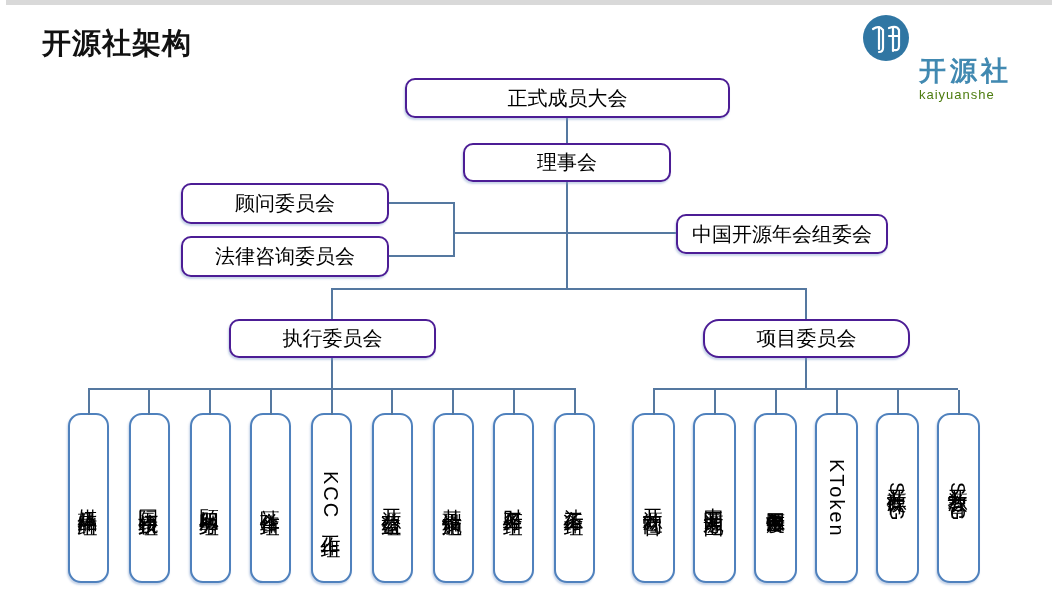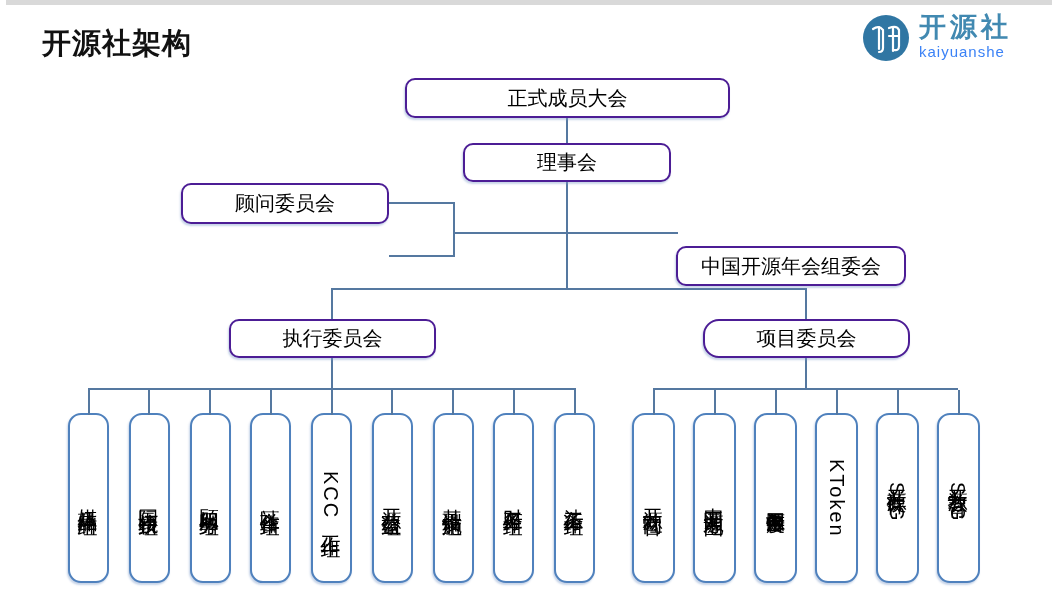--- a/index.html
+++ b/index.html
@@ -7,32 +7,32 @@
   #stage{position:relative;width:1052px;height:591px;background:#ffffff;overflow:hidden;}
   .topstrip{position:absolute;left:6px;top:0;width:1046px;height:5px;background:#d9d9d9;}
 
   .page-title{position:absolute;left:42px;top:24px;font-size:29px;font-weight:bold;
     color:#111;letter-spacing:1px;}
 
   
   .logo{position:absolute;left:862px;top:14px;display:flex;align-items:flex-start;}
   .logo-circle{width:48px;height:48px;flex:0 0 48px;}
   .logo-text{margin-left:9px;display:flex;flex-direction:column;line-height:1;}
-  .logo-name{font-size:27px;font-weight:bold;color:#4189b1;letter-spacing:4px;}
-  .logo-sub{font-size:15px;color:#3b82f6;margin-top:3px;letter-spacing:1px;}
+  .logo-name{font-size:27px;font-weight:bold;color:#4189b1;letter-spacing:4px;margin-top:44px;}
+  .logo-sub{font-size:13px;color:#4d7c0f;margin-top:3px;letter-spacing:1px;}
 
   
   .node{position:absolute;box-sizing:border-box;border:2px solid #4c1d95;border-radius:10px;
     background:#fff;display:flex;align-items:center;justify-content:center;
     font-size:20px;color:#000;box-shadow:-1px 2px 2px rgba(130,160,205,.45);}
   .n-assembly{left:405px;top:78px;width:325px;height:40px;}
   .n-board{left:463px;top:143px;width:208px;height:39px;}
   .n-advisory{left:181px;top:183px;width:208px;height:41px;}
   .n-legal{left:181px;top:236px;width:208px;height:41px;}
-  .n-coscon{left:676px;top:214px;width:230px;height:40px;margin-top:32px;}
+  .n-coscon{left:676px;top:214px;width:212px;height:40px;}
   .n-executive{left:229px;top:319px;width:207px;height:39px;}
   .n-project{left:703px;top:319px;width:207px;height:39px;border-radius:16px;}
 
   
   .hl,.vl{position:absolute;background:#5578a0;}
   .hl{height:2px;}
   .vl{width:2px;}
 
   
   .vgroup{position:absolute;top:413px;height:170px;display:flex;justify-content:space-between;}
@@ -90,20 +90,23 @@
 
   <div class="node n-assembly">
     <span>正式成员大会</span>
   </div>
   <div class="node n-board">
     <span>理事会</span>
   </div>
   <div class="node n-advisory">
     <span>顾问委员会</span>
   </div>
+  <div class="node n-legal">
+    <span>法律咨询委员会</span>
+  </div>
   <div class="node n-coscon">
     <span>中国开源年会组委会</span>
   </div>
   <div class="node n-executive">
     <span>执行委员会</span>
   </div>
   <div class="node n-project">
     <span>项目委员会</span>
   </div>
 

